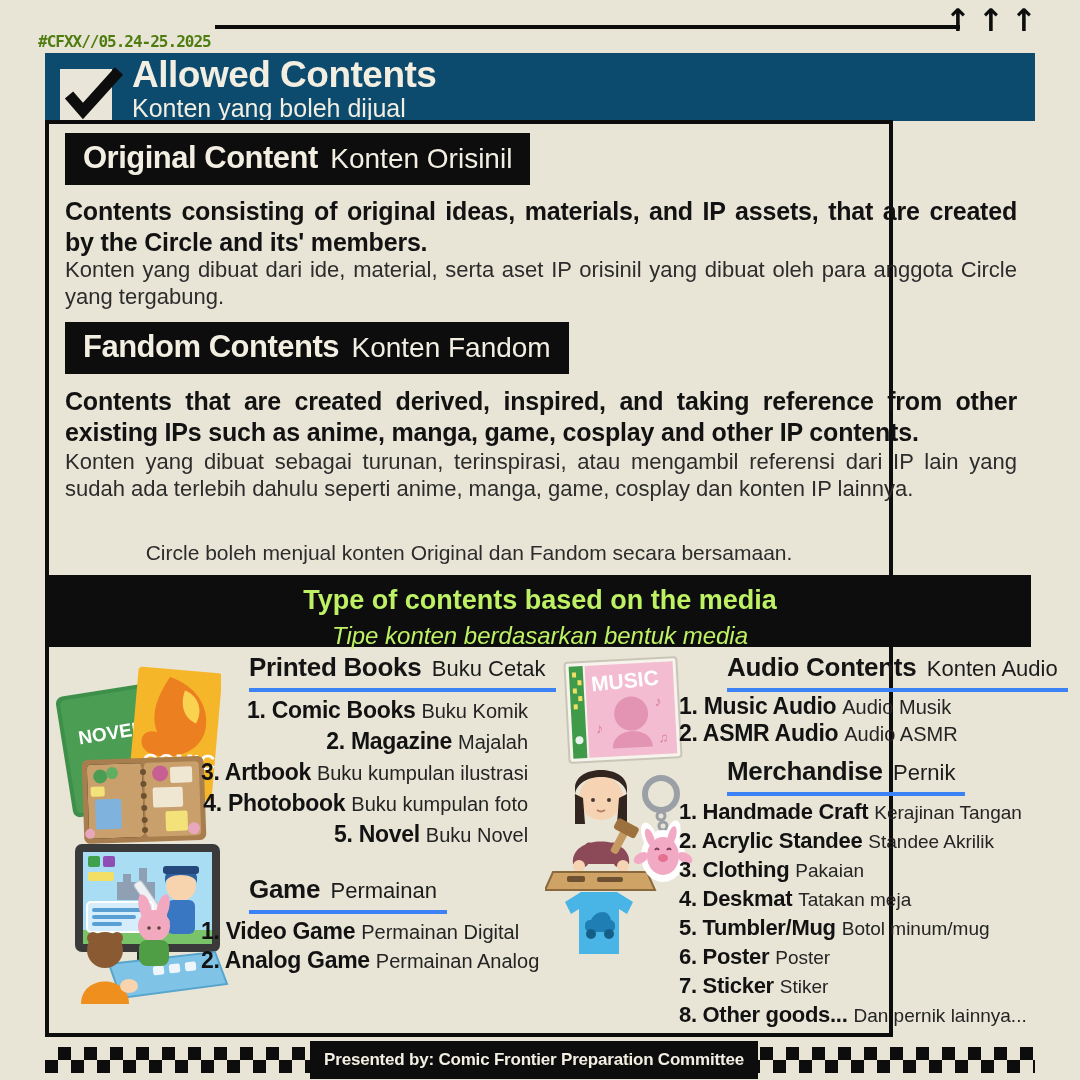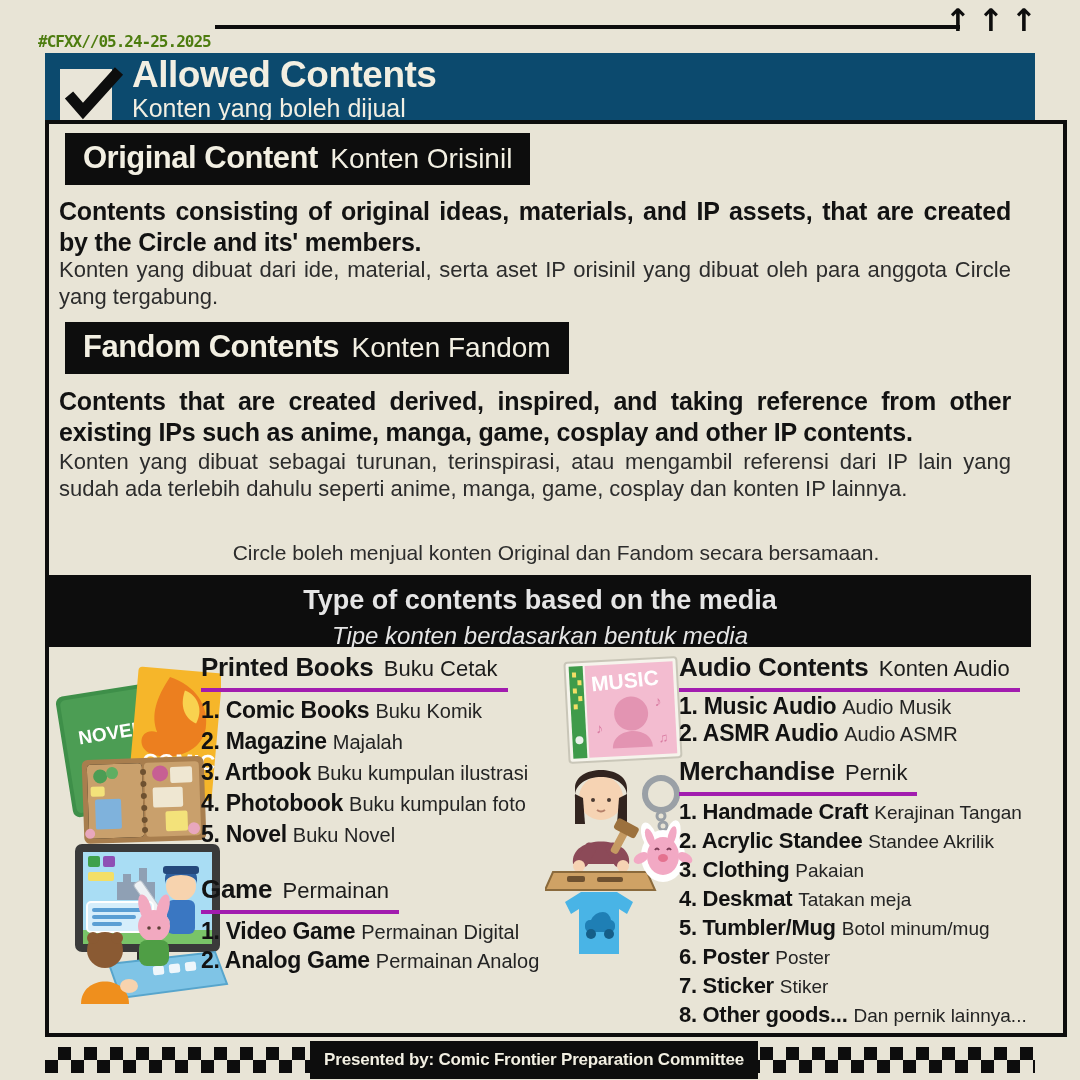--- a/index.html
+++ b/index.html
@@ -16,42 +16,42 @@
   
   .header-band{position:absolute;left:45px;top:53px;width:990px;height:68px;background:#0c4a6e;
                display:flex;align-items:flex-end;padding-left:15px;box-sizing:border-box;}
   .checkbox{position:relative;width:52px;height:52px;background:#e9e5d8;flex:0 0 auto;}
   .checkbox svg{position:absolute;left:-3px;top:-14px;overflow:visible;}
   .header-titles{margin-left:20px;line-height:1;}
   .header-title{font-size:37px;font-weight:800;color:#f2efe2;letter-spacing:-0.5px;}
   .header-subtitle{font-size:25px;font-weight:400;color:#f2efe2;margin-top:3px;}
 
   
-  .content-box{position:absolute;left:45px;top:120px;width:1022px;height:917px;
+  .content-box{position:absolute;left:45px;top:120px;width:848px;height:917px;
                border:4px solid #0d0d0d;box-sizing:border-box;}
 
   .sec-heading{position:absolute;left:16px;background:#0d0d0d;color:#f2efe2;
                padding:7px 18px 9px 18px;white-space:nowrap;}
   .sec-heading .en{font-size:31px;font-weight:800;letter-spacing:-0.5px;}
   .sec-heading .id{font-size:28px;font-weight:400;margin-left:8px;}
 
-  .para{position:absolute;left:10px;width:952px;text-align:justify;}
+  .para{position:absolute;left:16px;width:952px;text-align:justify;}
   .para-en{font-size:25px;font-weight:700;line-height:1.22;letter-spacing:-0.2px;color:#121212;}
   .para-id{font-size:22px;font-weight:400;line-height:1.22;color:#2c2c2c;}
 
   .note-en{position:absolute;left:0;width:100%;text-align:center;font-size:25px;font-weight:700;color:#121212;}
   .note-id{position:absolute;left:0;width:100%;text-align:center;font-size:21px;font-weight:400;color:#2c2c2c;}
 
   .media-band{position:absolute;left:0;top:451px;width:982px;height:72px;background:#0d0d0d;
-              color:#e5e5e5;text-align:center;}
+              color:#bef264;text-align:center;}
   .media-band .t1{font-size:27px;font-weight:800;margin-top:10px;}
   .media-band .t2{font-size:24px;font-weight:400;margin-top:6px;font-style:italic;}
 
   
-  .cat-heading{position:absolute;border-bottom:4px solid #a21caf;padding:0 10px 5px 0;white-space:nowrap;}
+  .cat-heading{position:absolute;border-bottom:4px solid #3b82f6;padding:0 10px 5px 0;white-space:nowrap;margin-left:48px;}
   .cat-heading .en{font-size:26px;font-weight:800;letter-spacing:-0.3px;}
   .cat-heading .id{font-size:22px;font-weight:400;margin-left:6px;color:#1c1c1c;}
   .cat-list{position:absolute;margin:0;padding:0;list-style:none;}
   .cat-list li{white-space:nowrap;}
   .li-en{font-size:23px;font-weight:800;letter-spacing:-0.3px;color:#121212;}
   .li-id{font-size:20px;font-weight:400;margin-left:6px;color:#242424;}
   .list-books li{line-height:28px;}
   .list-game li{line-height:26px;}
   .list-audio li{line-height:25px;}
   .list-merch li{line-height:27px;}
@@ -146,21 +146,21 @@
         <rect x="112" y="152" width="22" height="20" rx="2" fill="#f3e27a"></rect>
         <circle cx="140" cy="170" r="6" fill="#e8a7bd"></circle>
           <circle cx="36" cy="172" r="5" fill="#e8a7bd"></circle>
       </g>
     </svg>
 
     <div class="cat-heading" style="left:152px;top:528px;">
       <span class="en">Printed Books</span>
       <span class="id">Buku Cetak</span>
     </div>
-    <ul class="cat-list list-books" style="left:152px;top:572px;">
+    <ul class="cat-list list-books" style="left:152px;top:572px;text-align:right;">
       <li><span class="li-en"><span>1.</span> <span>Comic Books</span></span><span class="li-id">Buku Komik</span></li>
       <li><span class="li-en"><span>2.</span> <span>Magazine</span></span><span class="li-id">Majalah</span></li>
       <li><span class="li-en"><span>3.</span> <span>Artbook</span></span><span class="li-id">Buku kumpulan ilustrasi</span></li>
       <li><span class="li-en"><span>4.</span> <span>Photobook</span></span><span class="li-id">Buku kumpulan foto</span></li>
       <li><span class="li-en"><span>5.</span> <span>Novel</span></span><span class="li-id">Buku Novel</span></li>
     </ul>
 
     <svg class="illus" style="left:8px;top:718px;" width="175" height="162" viewBox="0 0 175 162">
       <rect x="18" y="2" width="145" height="108" rx="7" fill="#3a3a3a"></rect>
       <rect x="26" y="10" width="129" height="92" fill="#a9ddf4"></rect>

